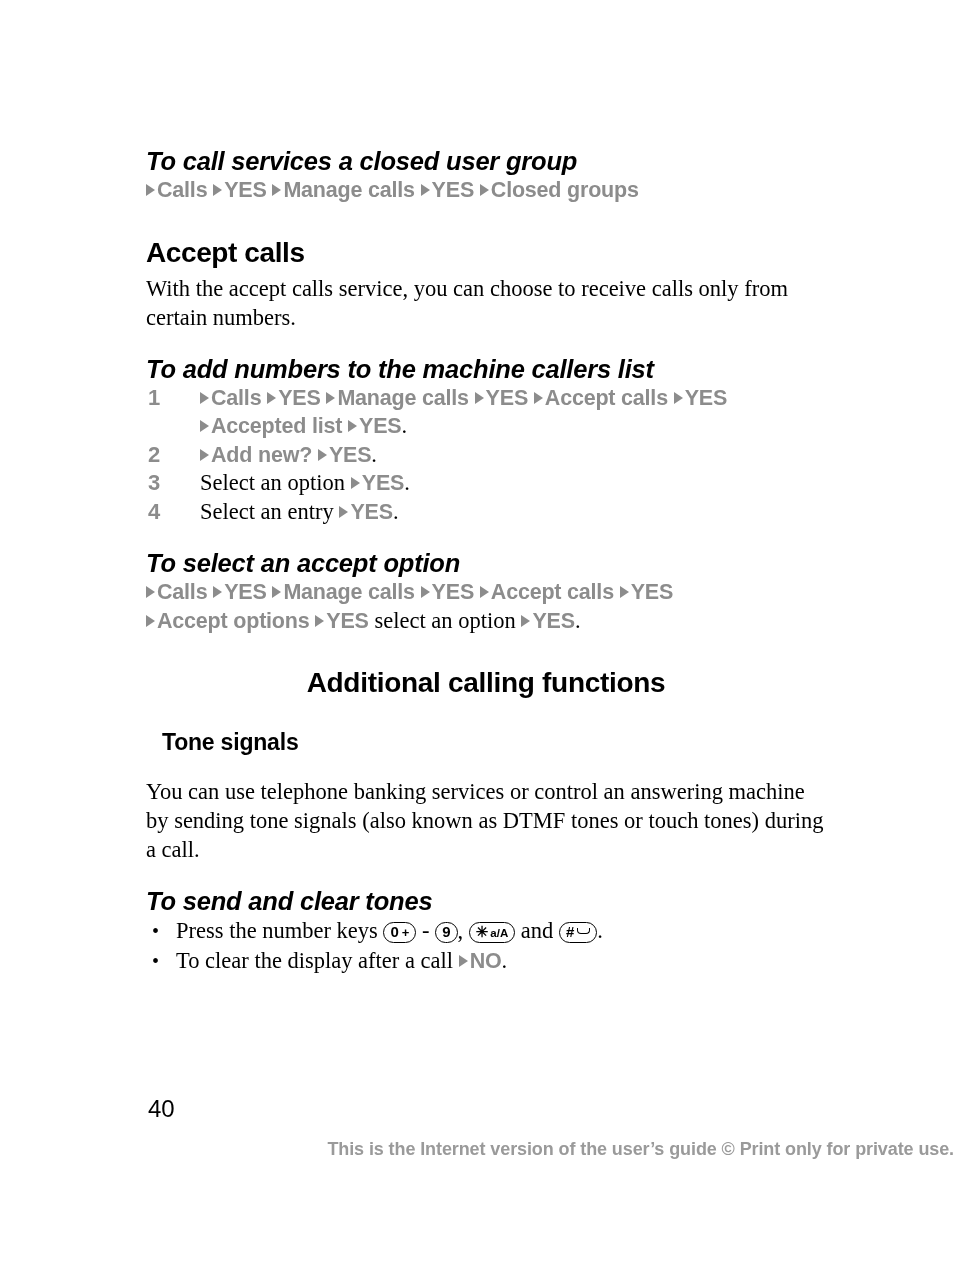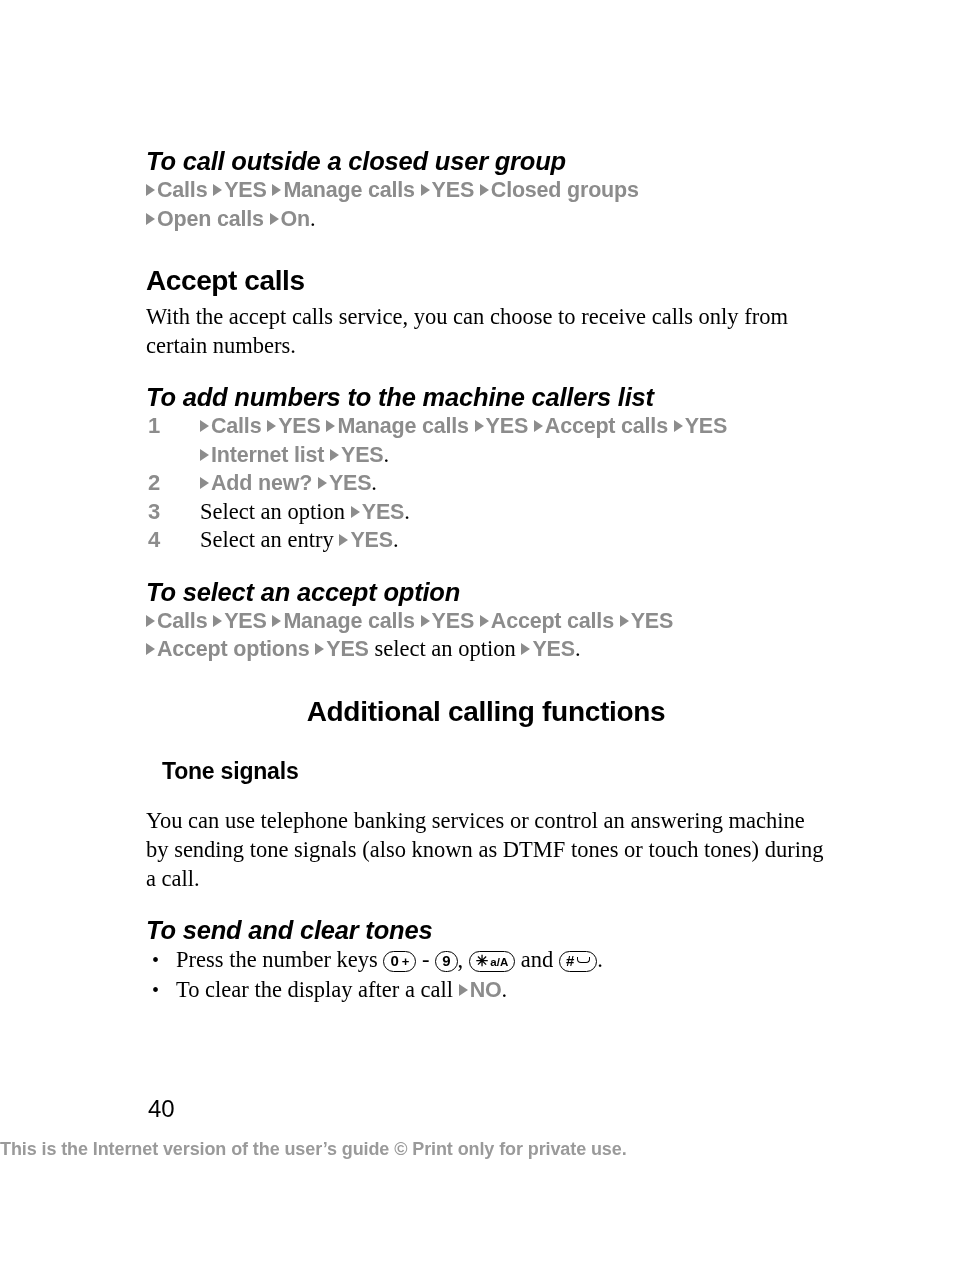--- a/index.html
+++ b/index.html
@@ -201,46 +201,42 @@
     top: 1095px;
     font-family: "Liberation Sans", sans-serif;
     font-size: 24px;
     color: #000;
   }
   .footer {
     position: absolute;
     left: 0;
     top: 1139px;
     width: 954px;
-    text-align: left;
+    text-align: right;
     font-family: "Liberation Sans", sans-serif;
     font-weight: bold;
     font-size: 18px;
     letter-spacing: -0.1px;
     color: #9a9a9a;
   }
 </style>
 </head>
 <body>
 
 <div class="page">
   <div class="content">
 
-    <h3 class="h-sub">To call outside a closed user group</h3>
+    <h3 class="h-sub">To call services a closed user group</h3>
 
     <p class="path">
       <span class="tri"></span><span>Calls</span>
       <span class="tri"></span><span>YES</span>
       <span class="tri"></span><span>Manage calls</span>
       <span class="tri"></span><span>YES</span>
       <span class="tri"></span><span>Closed groups</span>
-    </p>
-    <p class="path">
-      <span class="tri"></span><span>Open calls</span>
-      <span class="tri"></span><span>On</span><span class="dot">.</span>
     </p>
 
     <div class="blk-gap-lg"></div>
 
     <h2 class="h-main">Accept calls</h2>
     <div class="blk-gap-xs"></div>
     <p class="body-text">With the accept calls service, you can choose to receive calls only from certain numbers.</p>
 
     <div class="blk-gap-md"></div>
 
@@ -252,21 +248,21 @@
         <span class="step-num">1</span>
         <span class="step-body path">
           <span class="tri"></span><span>Calls</span>
           <span class="tri"></span><span>YES</span>
           <span class="tri"></span><span>Manage calls</span>
           <span class="tri"></span><span>YES</span>
           <span class="tri"></span><span>Accept calls</span>
           <span class="tri"></span><span>YES</span>
         </span>
         <span class="step-body path">
-          <span class="tri"></span><span>Internet list</span>
+          <span class="tri"></span><span>Accepted list</span>
           <span class="tri"></span><span>YES</span><span class="dot">.</span>
         </span>
       </li>
 
       <li class="step">
         <span class="step-num">2</span>
         <span class="step-body path">
           <span class="tri"></span><span>Add new?</span>
           <span class="tri"></span><span>YES</span><span class="dot">.</span>
         </span>

